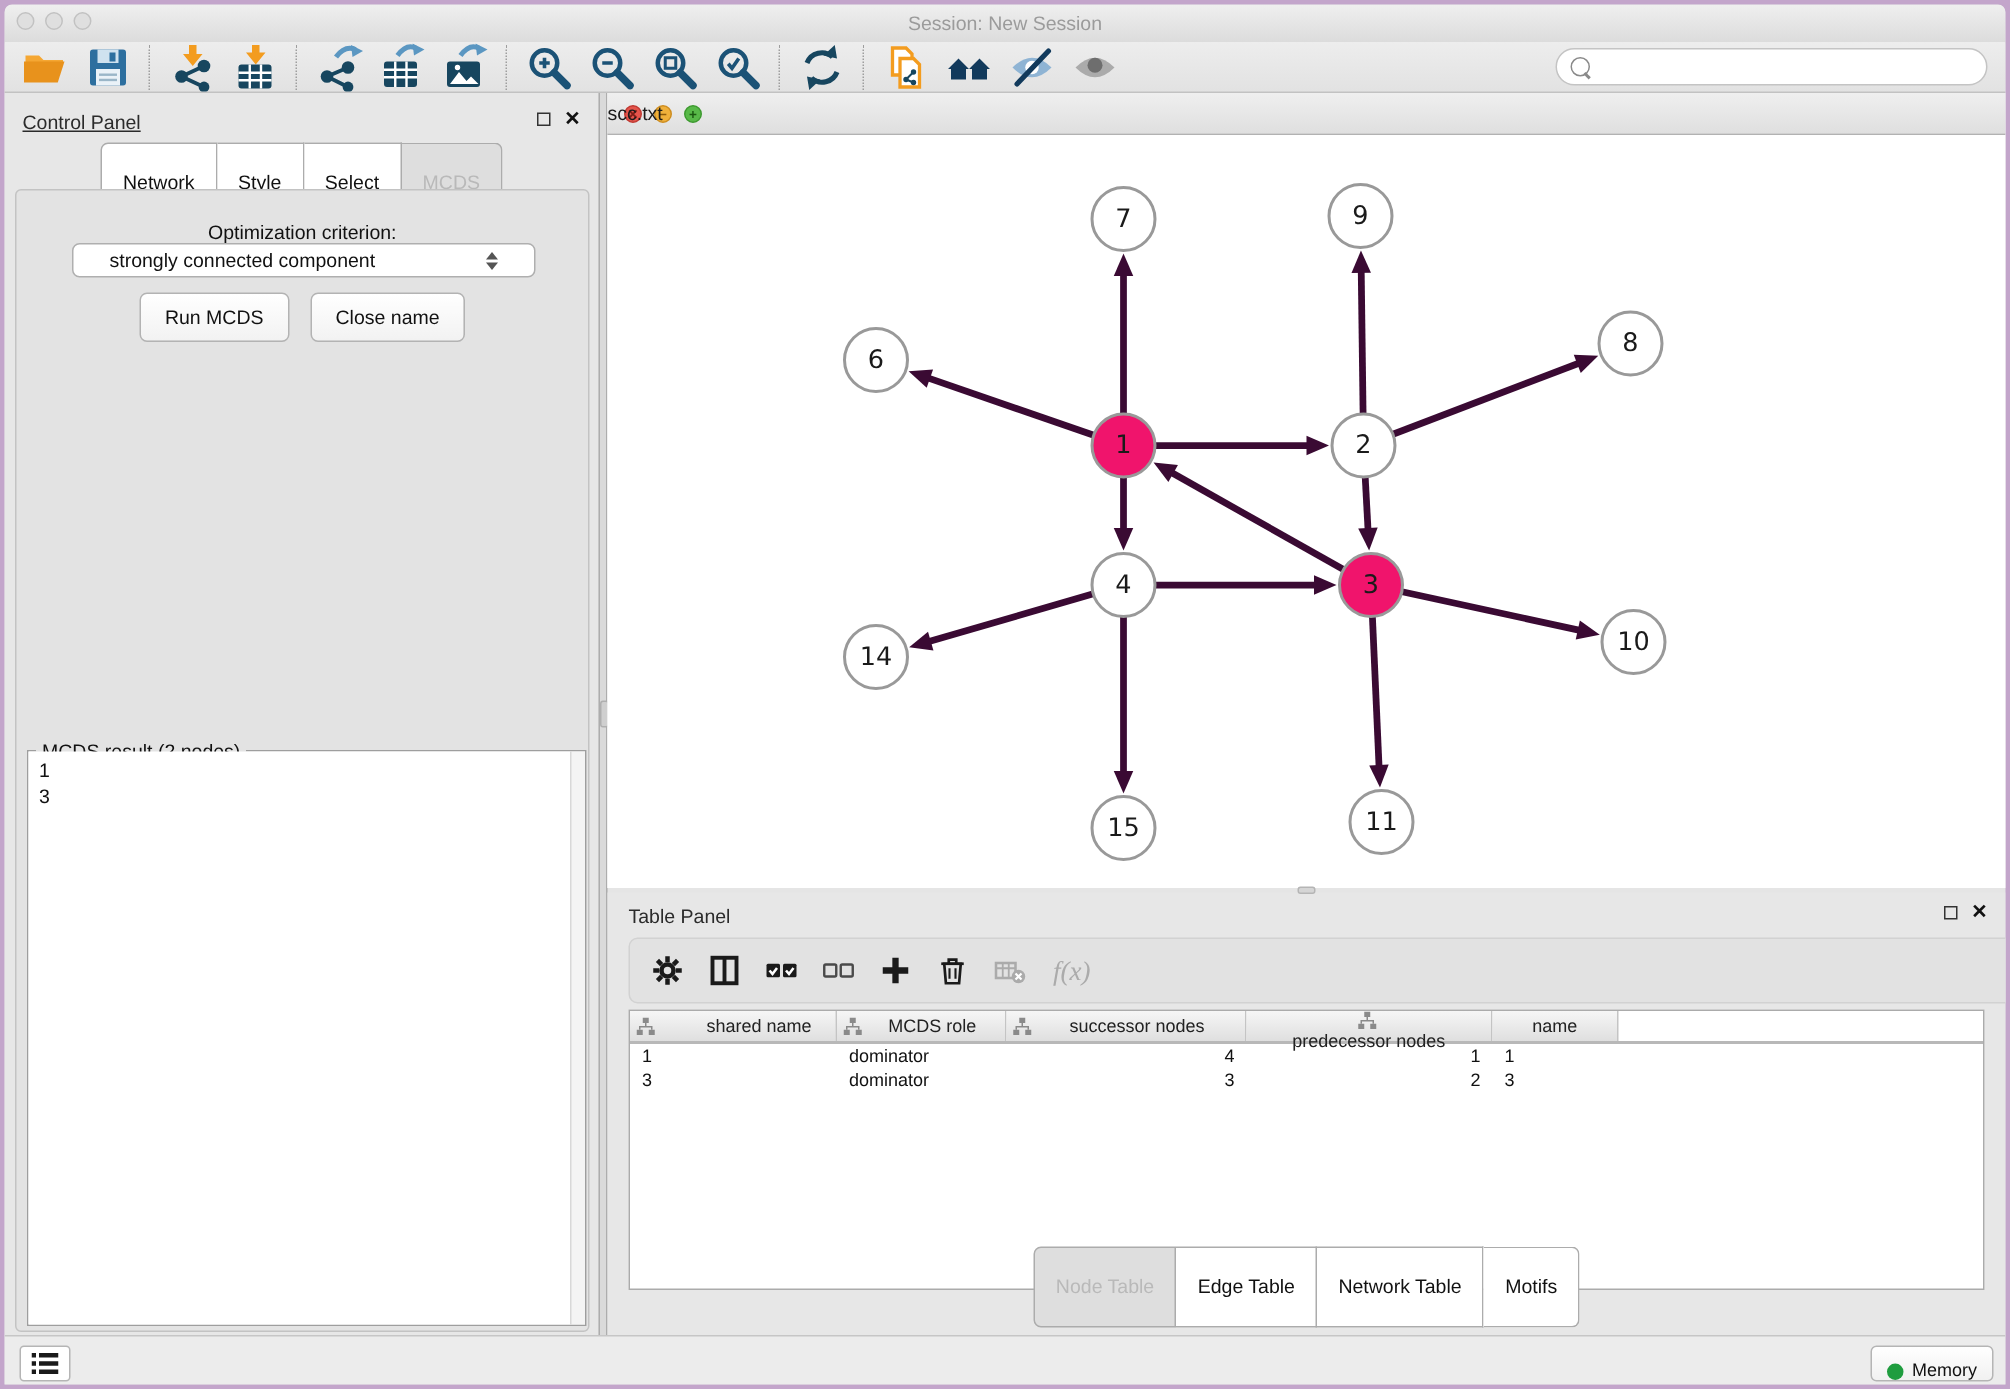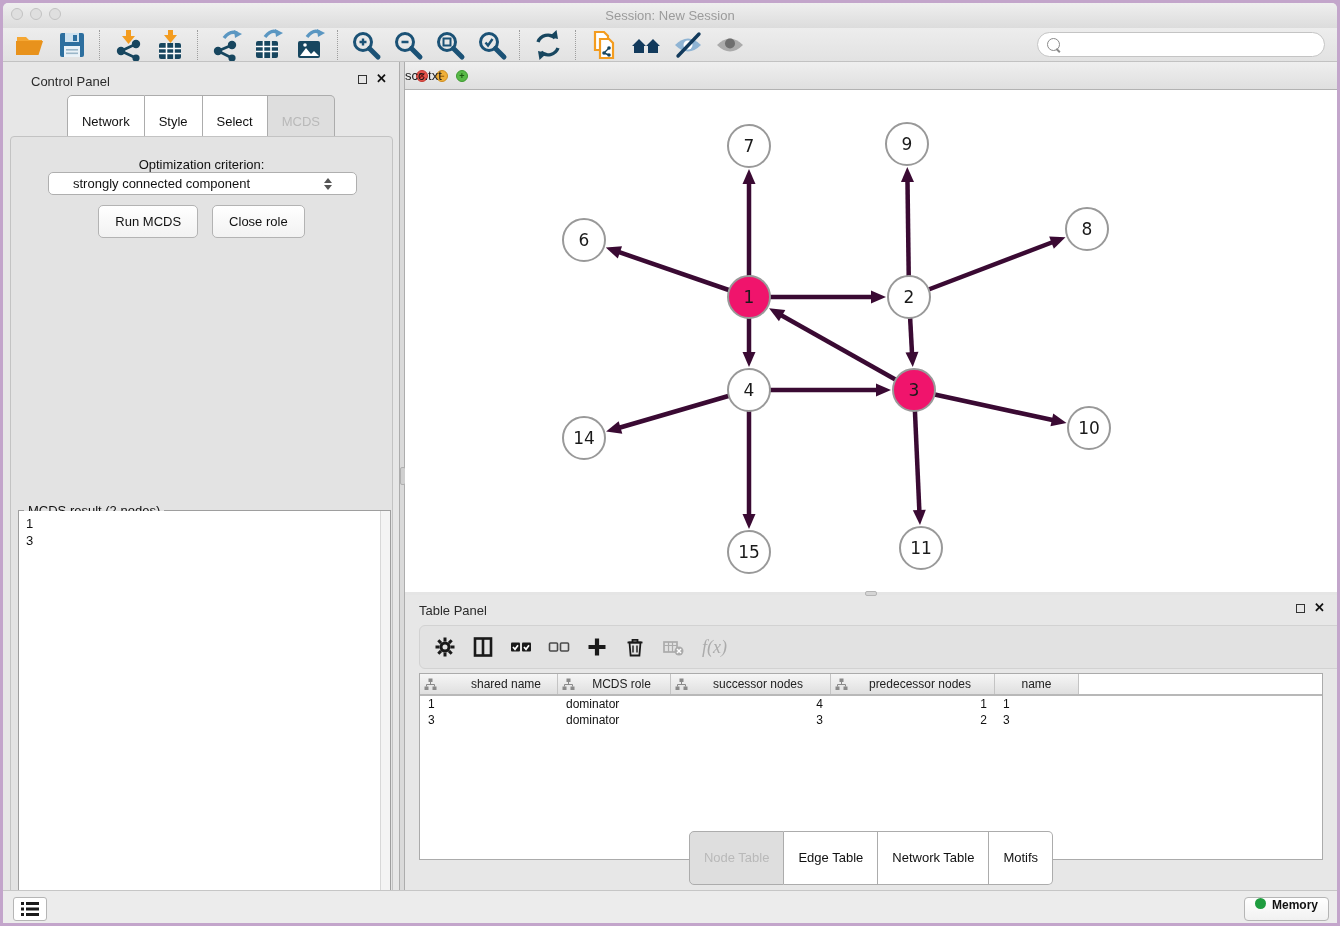--- a/index.html
+++ b/index.html
@@ -46,32 +46,32 @@
   .search-glyph{width:13px;height:13px;border:1.5px solid #8A8A8A;border-radius:50%;
     position:relative;margin-right:6px;flex:0 0 auto;box-sizing:border-box;}
   .search-glyph::after{content:"";position:absolute;left:9px;top:9px;width:5px;height:1.5px;
     background:#8A8A8A;transform:rotate(45deg);transform-origin:0 0;}
   
   .panel-title{font-size:13px;color:#2B2B2B;}
   .float-ic{width:9px;height:9px;border:1.5px solid #333;box-sizing:border-box;display:inline-block;}
   .close-ic{font-size:13px;font-weight:bold;color:#111;line-height:10px;display:inline-block;}
   
   .cpanel{position:absolute;left:0;top:59px;width:396px;height:828px;background:#E7E7E7;}
-  .cpanel-head{position:absolute;left:28px;top:12px;}
+  .cpanel-head{position:absolute;left:12px;top:12px;text-decoration:underline;}
   .cpanel-btns{position:absolute;right:12px;top:12px;display:flex;gap:9px;align-items:center;}
   .segtabs{position:absolute;top:33px;left:0;width:100%;display:flex;justify-content:center;}
   .seg{
     font-size:13px;padding:18px 14px;background:#FFF;color:#111;
     border:1px solid #ACACAC;border-left:none;line-height:16px;cursor:default;
   }
   .seg:first-child{border-left:1px solid #ACACAC;border-radius:5px 0 0 5px;}
   .seg:last-child{border-radius:0 5px 5px 0;}
   .seg.active{background:#DEDEDE;color:#B9B9B9;}
   .cp-body{
-    position:absolute;left:7px;top:74px;width:381px;height:760px;
+    position:absolute;left:7px;top:64px;width:381px;height:760px;
     background:#E3E3E3;border:1px solid #C3C3C3;border-radius:4px;
   }
   .opt-label{position:absolute;top:20px;width:100%;text-align:center;font-size:13px;color:#111;}
   .dropdown{
     position:absolute;left:37px;top:35px;width:309px;height:23px;
     background:#FFF;border:1px solid #AFAFAF;border-radius:5px;
     display:flex;align-items:center;padding:0 24px;box-sizing:border-box;font-size:13px;color:#111;
   }
   .dd-stepper{margin-left:auto;display:flex;flex-direction:column;gap:2px;align-items:center;}
   .dd-stepper i{width:0;height:0;border-left:4px solid transparent;border-right:4px solid transparent;display:block;}
@@ -139,22 +139,22 @@
   .td{box-sizing:border-box;padding:0 8px;overflow:hidden;white-space:nowrap;}
   .bottom-tabs{position:absolute;left:0;bottom:5px;width:100%;display:flex;justify-content:center;}
   
   .statusbar{position:absolute;left:0;top:887px;width:100%;height:33px;background:#ECECEC;border-top:1px solid #C6C6C6;box-sizing:border-box;}
   .status-btn{
     position:absolute;left:10px;top:6px;width:32px;height:22px;background:#FFF;
     border:1px solid #B5B5B5;border-radius:3px;display:flex;align-items:center;justify-content:center;
   }
   .memory-btn{
     position:absolute;right:8px;top:6px;height:22px;background:linear-gradient(#FFF,#F1F1F1);
-    border:1px solid #B5B5B5;border-radius:4px;display:flex;align-items:flex-start;gap:6px;
-    padding:0 10px;font-size:12px;color:#111;font-weight:bold;
+    border:1px solid #B5B5B5;border-radius:4px;display:flex;align-items:flex-end;gap:6px;
+    padding:0 10px;font-size:12px;color:#111;
   }
   .mem-dot{width:11px;height:11px;border-radius:50%;}
 </style>
 </head>
 <body>
 
 <div class="window">
 
   <div class="titlebar">
     <span class="tl c1"></span>
@@ -325,21 +325,21 @@
       <div class="opt-label">Optimization criterion:</div>
       <div class="dropdown">
         <span>strongly connected component</span>
         <span class="dd-stepper">
             <i class="dd-up"></i>
             <i class="dd-down"></i>
           </span>
       </div>
       <div class="cp-btnrow">
         <button class="btn">Run MCDS</button>
-        <button class="btn">Close role</button>
+        <button class="btn">Close name</button>
       </div>
       <div class="groupbox">
         <span class="groupbox-label">MCDS result (2 nodes)</span>
         <div class="result-area" id="result-lines">
             <div>1</div>
             <div>3</div>
           </div>
         <div class="vscroll"></div>
       </div>
     </div>
@@ -552,21 +552,21 @@
             <svg viewBox="0 0 13 13" class="hicon">
               <g fill="#8A8A8A">
                 <rect x="4.5" y="0.5" width="4" height="3.5"></rect>
                 <rect x="0.5" y="8.5" width="4" height="3.5"></rect>
                 <rect x="8.5" y="8.5" width="4" height="3.5"></rect>
               </g>
               <path d="M6.5 4v2.5M2.5 8.5V6.5h8v2" stroke="#8A8A8A" fill="none" stroke-width="1"></path>
             </svg>
             <span class="hlabel">successor nodes</span>
           </div>
-          <div class="th" style="width: 164px;">
+          <div class="th" style="width: 164px; flex-direction: column;">
             <svg viewBox="0 0 13 13" class="hicon">
               <g fill="#8A8A8A">
                 <rect x="4.5" y="0.5" width="4" height="3.5"></rect>
                 <rect x="0.5" y="8.5" width="4" height="3.5"></rect>
                 <rect x="8.5" y="8.5" width="4" height="3.5"></rect>
               </g>
               <path d="M6.5 4v2.5M2.5 8.5V6.5h8v2" stroke="#8A8A8A" fill="none" stroke-width="1"></path>
             </svg>
             <span class="hlabel">predecessor nodes</span>
           </div>

